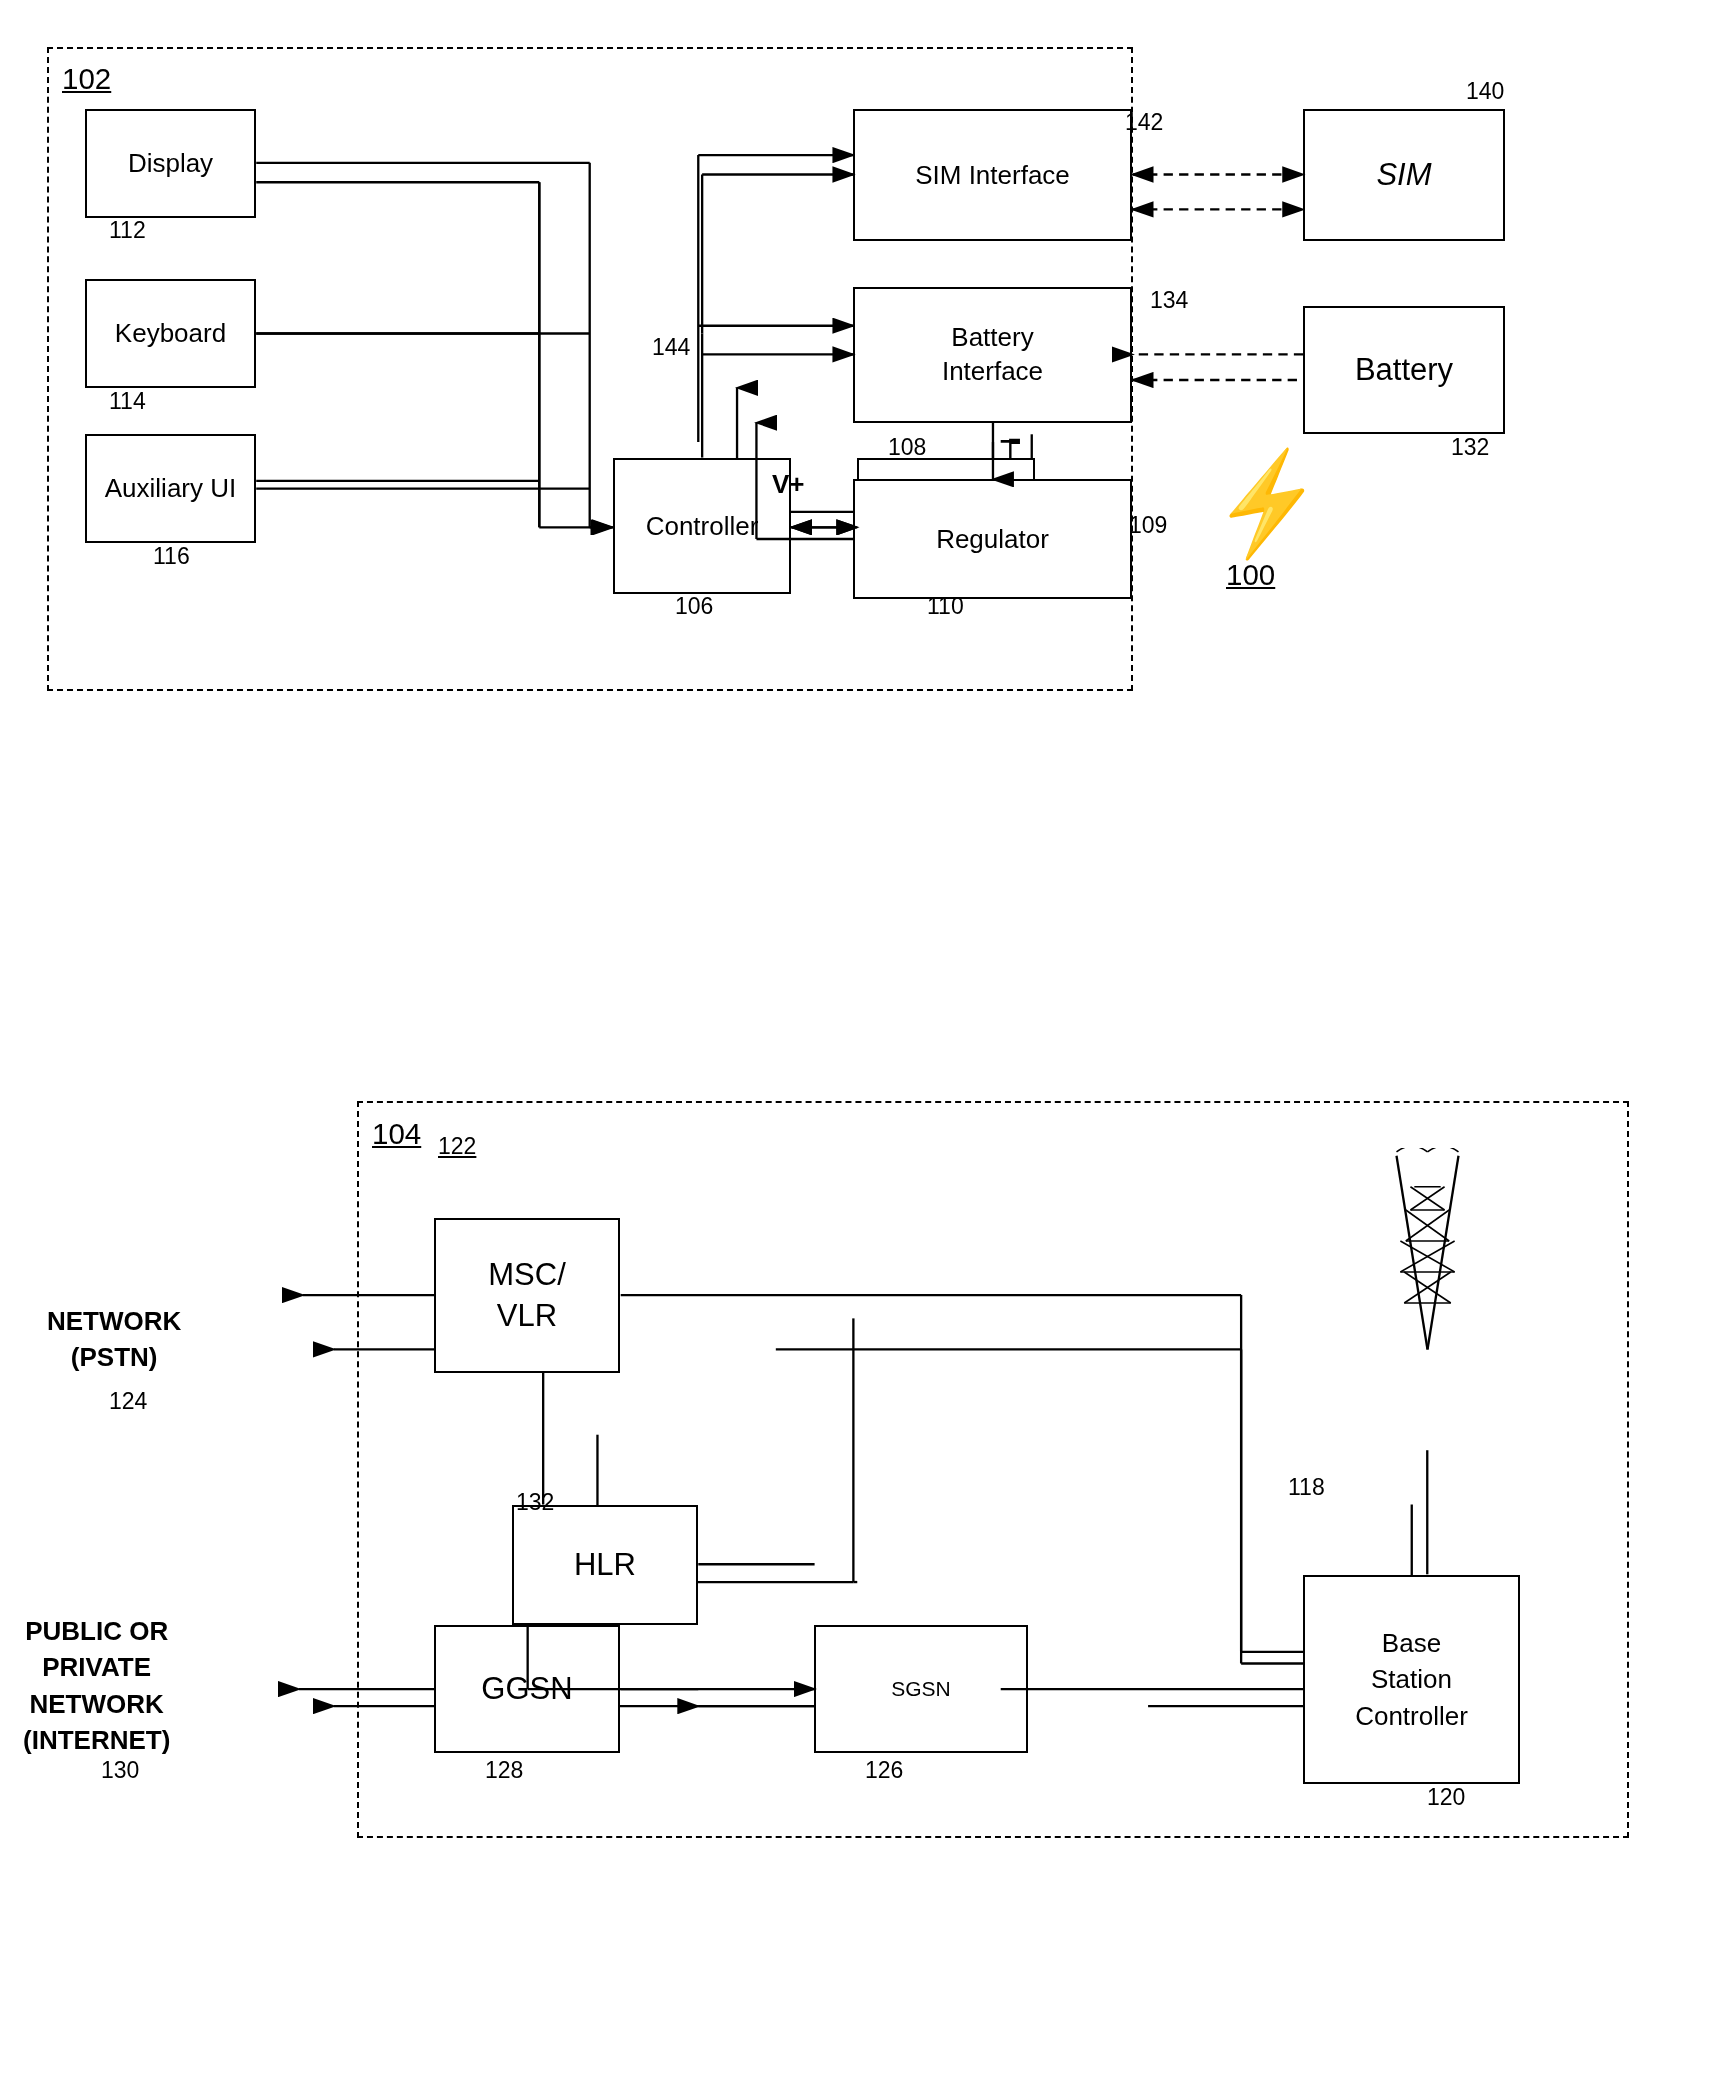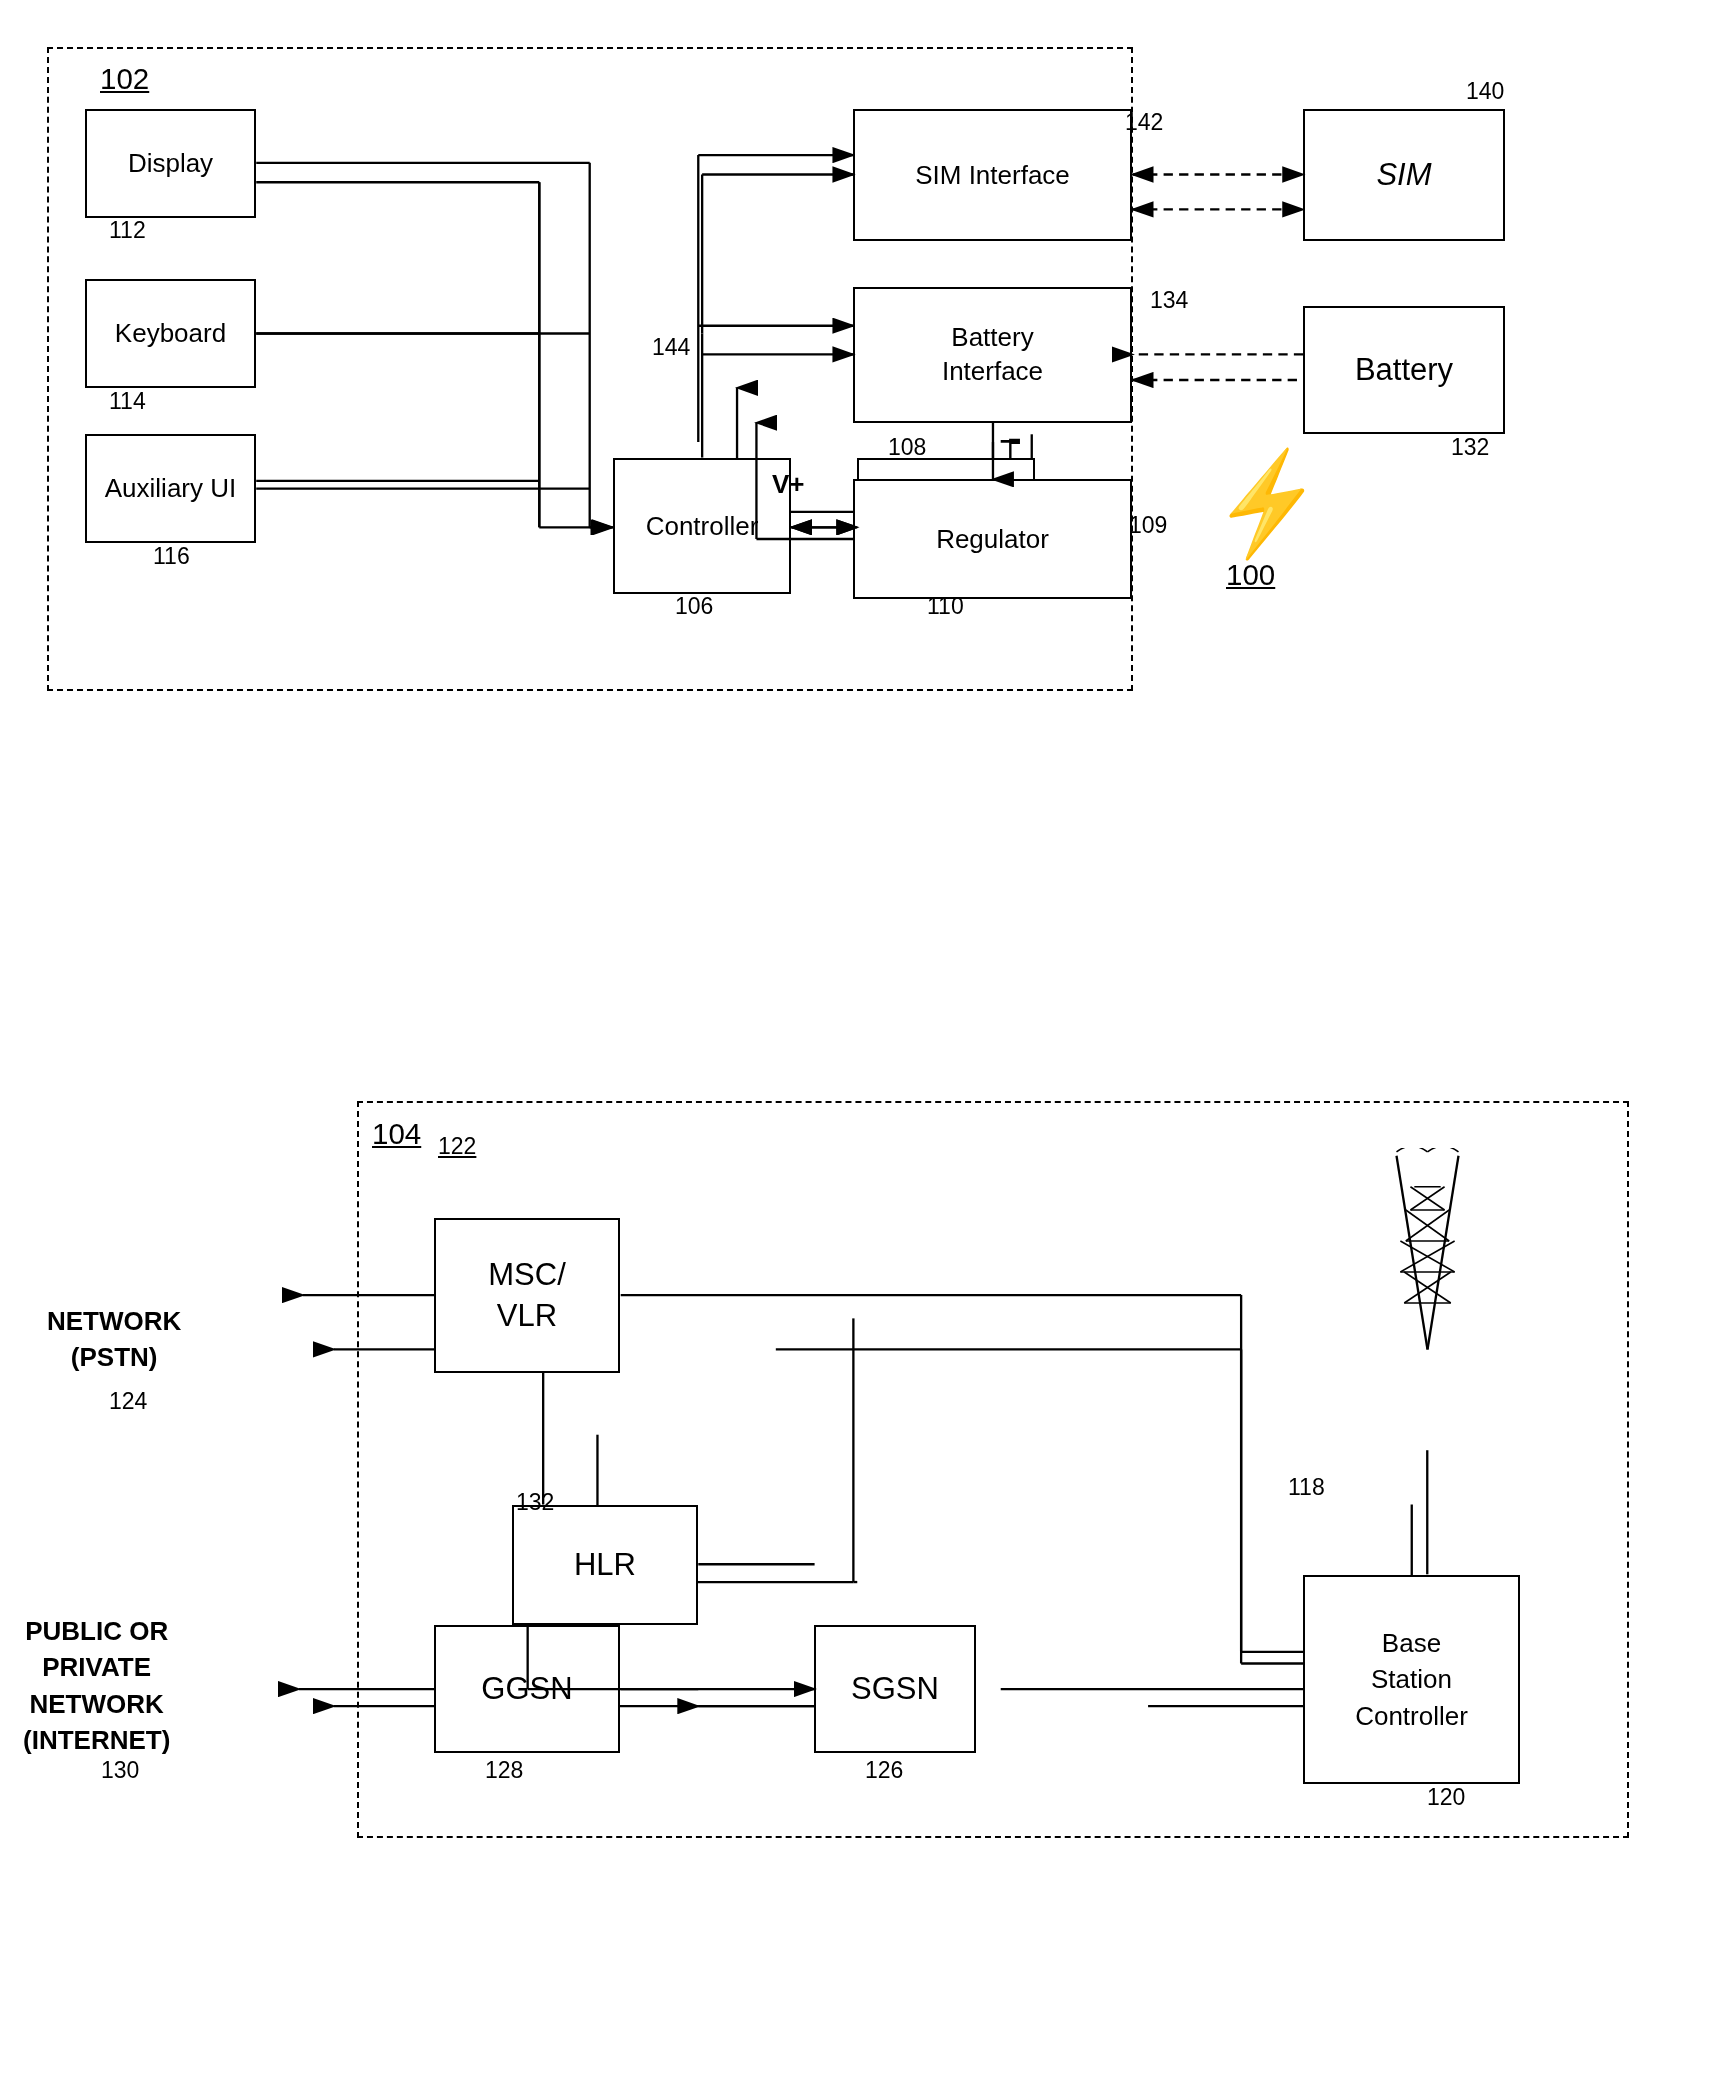--- a/index.html
+++ b/index.html
@@ -146,21 +146,21 @@
 
     <line x1="780" y1="2040" x2="780" y2="2200" stroke="#000" stroke-width="3"></line>
     <line x1="780" y1="2200" x2="900" y2="2200" stroke="#000" stroke-width="3"></line>
 
     <line x1="900" y1="2200" x2="1100" y2="2200" stroke="#000" stroke-width="3" marker-end="url(#arr-right)"></line>
 
   </svg>
 
   <div class="dashed-container" style="left:47px; top:47px; width:1086px; height:644px;"></div>
 
-  <div class="label label-underline" style="left:62px; top:62px; font-size:29.5px;margin-left:38px;">102</div>
+  <div class="label label-underline" style="left:62px; top:62px; font-size:29.5px;">102</div>
 
   <div class="label label-underline" style="left:1226px; top:558px; font-size:29.5px;">100</div>
 
   <div class="box" style="left:85px; top:109px; width:171px; height:109px; font-size:26px;">Display</div>
   <div class="label" style="left:109px; top:217px; font-size:23px;">112</div>
 
   <div class="box" style="left:85px; top:279px; width:171px; height:109px; font-size:26px;">Keyboard</div>
   <div class="label" style="left:109px; top:388px; font-size:23px;">114</div>
 
   <div class="box" style="left:85px; top:434px; width:171px; height:109px; font-size:26px;">Auxiliary UI</div>
@@ -199,21 +199,21 @@
   <div class="dashed-container" style="left:357px; top:1101px; width:1272px; height:737px;"></div>
 
   <div class="label label-underline" style="left:372px; top:1117px; font-size:29.5px;">104</div>
 
   <div class="box" style="left:434px; top:1218px; width:186px; height:155px; font-size:31px; line-height:1.3;">MSC/<br>VLR</div>
   <div class="label" style="left:438px; top:1133px; font-size:23px; text-decoration:underline;">122</div>
 
   <div class="box" style="left:512px; top:1505px; width:186px; height:120px; font-size:31px;">HLR</div>
   <div class="label" style="left:516px; top:1489px; font-size:23px;">132</div>
 
-  <div class="box" style="left:814px; top:1625px; width:162px; height:128px; font-size:31px;">SGSN</div>
+  <div class="box" style="left:814px; top:1625px; width:214px; height:128px; font-size:21px;">SGSN</div>
   <div class="label" style="left:865px; top:1757px; font-size:23px;">126</div>
 
   <div class="box" style="left:434px; top:1625px; width:186px; height:128px; font-size:31px;">GGSN</div>
   <div class="label" style="left:485px; top:1757px; font-size:23px;">128</div>
 
   <div class="box" style="left:1303px; top:1575px; width:217px; height:209px; font-size:26px; line-height:1.4;">Base<br>Station<br>Controller</div>
   <div class="label" style="left:1427px; top:1784px; font-size:23px;">120</div>
 
   <svg style="position:absolute; left:1350px; top:1148px; width:155px; height:217px;" viewBox="0 0 200 280" width="155" height="217">
 

